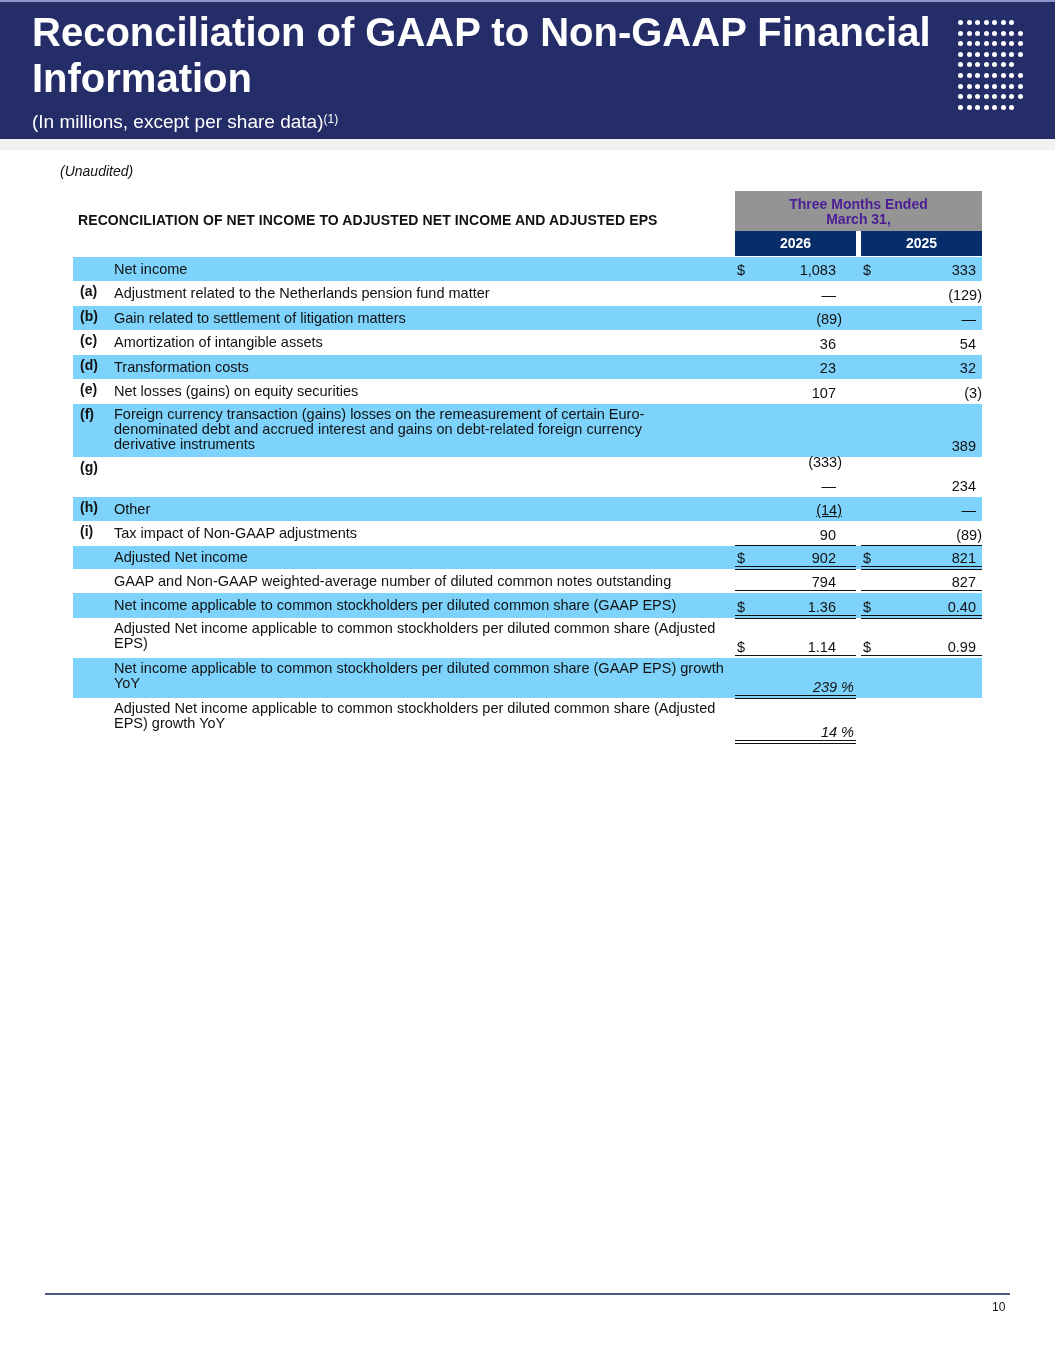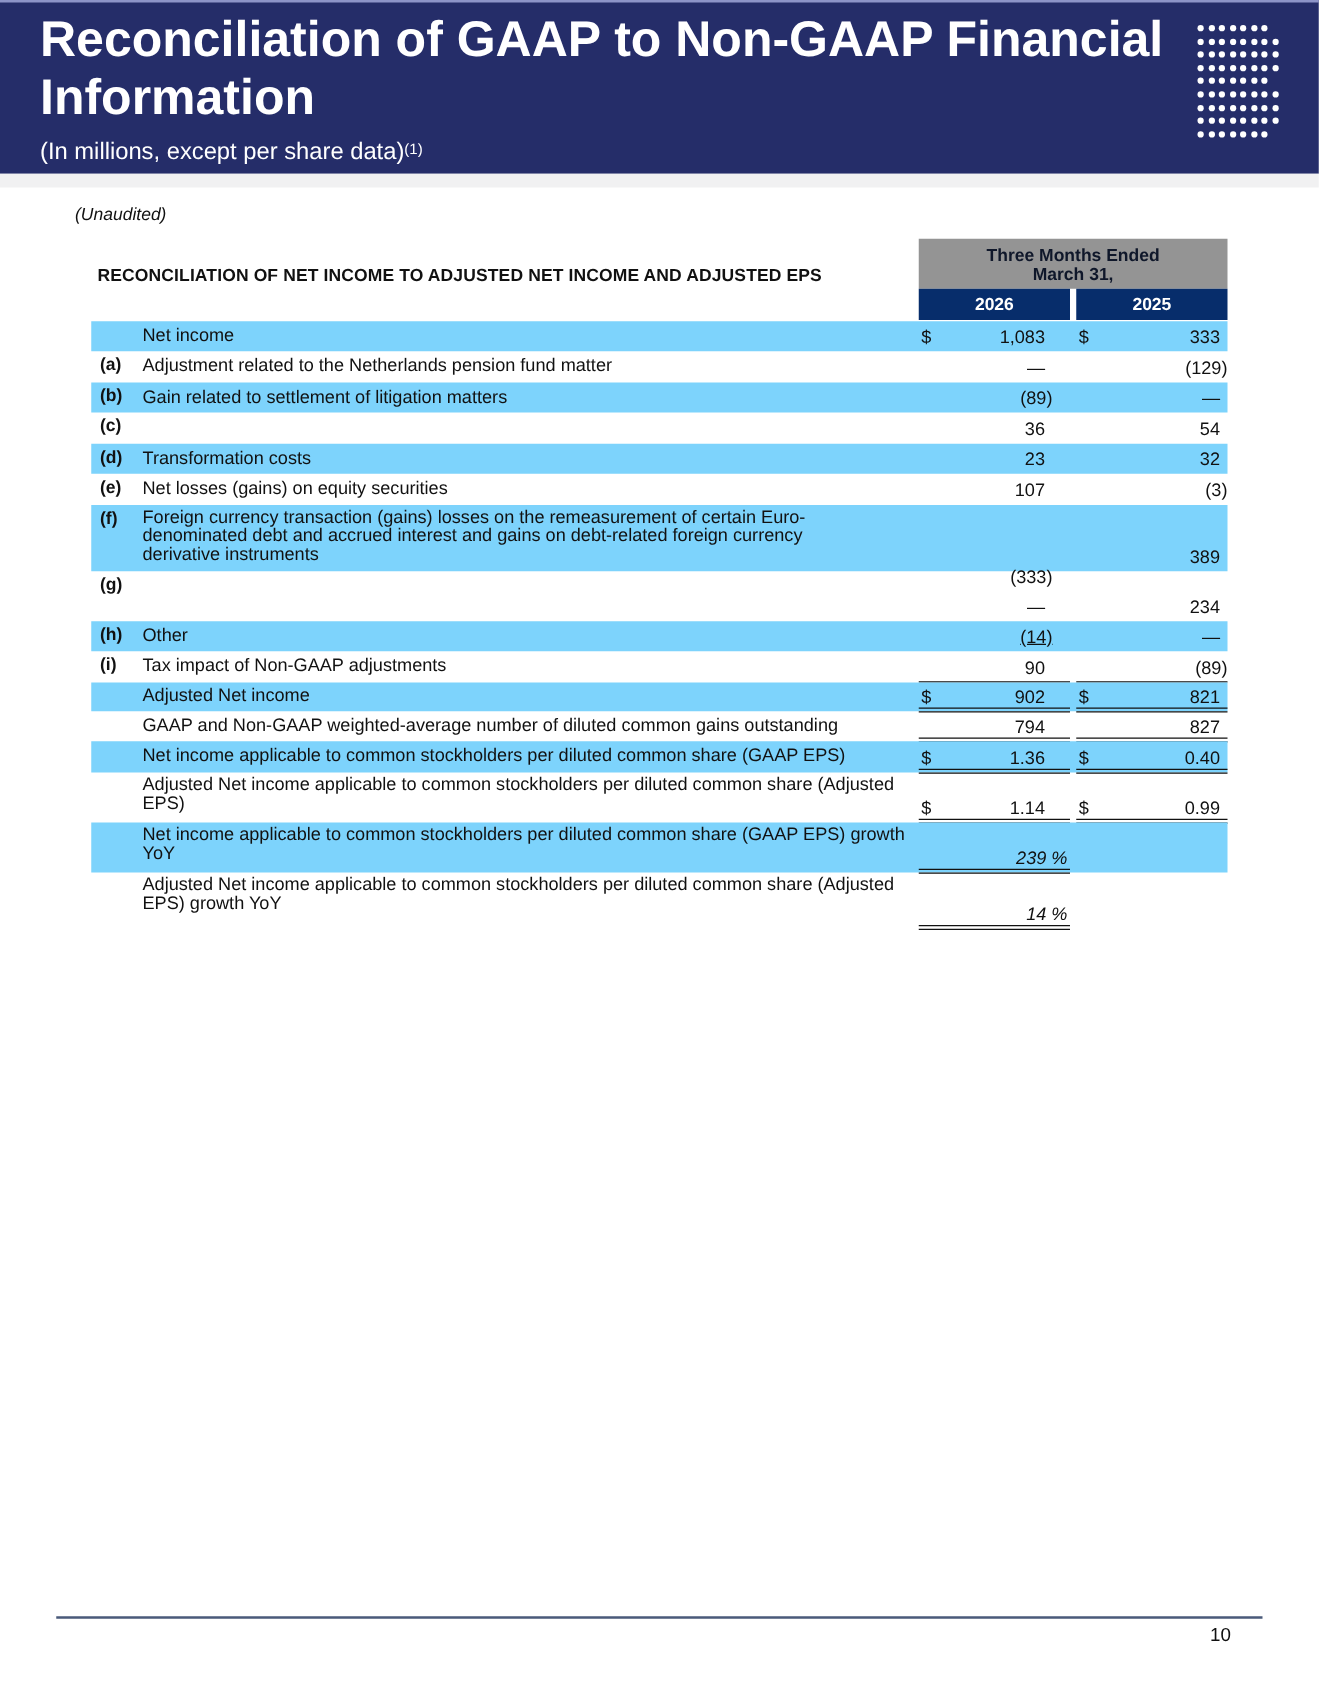--- a/index.html
+++ b/index.html
@@ -26,21 +26,21 @@
   .header-strip { position: absolute; left: 0; top: 139px; width: 1055px; height: 11px; background: #f1f1f2; }
 
   .unaudited { position: absolute; left: 37px; top: 163px; font-size: 14px; font-style: italic; margin-left: 23px; }
 
   .table-title {
     position: absolute; left: 78px; top: 212px;
     font-size: 14px; font-weight: bold; letter-spacing: 0.1px;
   }
   .col-group {
     position: absolute; left: 735px; top: 191px; width: 247px; height: 40px;
-    background: #949494; color: #0f172a; font-weight: bold; font-size: 14px;
+    background: #949494; color: #4c1d95; font-weight: bold; font-size: 14px;
     text-align: center; line-height: 15px; padding-top: 6px;
   }
   .col-year {
     position: absolute; top: 231px; height: 25px; background: #072d6b;
     color: #fff; font-weight: bold; font-size: 14px; text-align: center; line-height: 25px;
   }
   .col-2026 { left: 735px; width: 121px; }
   .col-2025 { left: 861px; width: 121px; }
 
   .rows { position: absolute; left: 73px; top: 257px; width: 909px; }
@@ -59,21 +59,21 @@
   .row .cell .val { position: absolute; right: 0; text-align: right; }
   .c26 { left: 662px; }
   .c25 { left: 788px; }
   .c26 .val { right: 20px; }
   .c25 .val { right: 0; }
 
   .uline { position: absolute; height: 0; border-top: 1.5px solid #111; width: 121px; }
   .dline { position: absolute; height: 4px; border-top: 1.5px solid #111; border-bottom: 1.5px solid #111; width: 121px; }
 
   .footer-line { position: absolute; left: 45px; top: 1293px; width: 965px; height: 2px; background: #4a5a7a; }
-  .page-number { position: absolute; left: 968px; top: 1300px; font-size: 15px; }
+  .page-number { position: absolute; left: 992px; top: 1300px; font-size: 12px; }
 </style>
 </head>
 <body>
 
 <div class="header">
   <div class="header-title">Reconciliation of GAAP to Non-GAAP Financial Information</div>
   <div class="header-subtitle"><span>(In millions, except per share data)</span><sup>(1)</sup></div>
   <div class="dots" id="dots">
       <div class="dot-row">
         <div class="dot"></div>
@@ -200,20 +200,21 @@
       <span class="desc" style="top: 4.5px;">Gain related to settlement of litigation matters</span>
       <div class="cell c26" style="top: 5px;">
         <span class="val" style="right: 14px;">(89)</span>
       </div>
       <div class="cell c25" style="top: 5px;">
         <span class="val" style="right: 6px;">—</span>
       </div>
     </div>
     <div class="row" style="height: 25px;">
       <span class="label-id" style="top: 2px;">(c)</span>
+      <span class="desc" style="top: 5px;">Amortization of intangible assets</span>
       <div class="cell c26" style="top: 6px;">
         <span class="val" style="right: 20px;">36</span>
       </div>
       <div class="cell c25" style="top: 6px;">
         <span class="val" style="right: 6px;">54</span>
       </div>
     </div>
     <div class="row shade" style="height: 24px;">
       <span class="label-id" style="top: 1.5px;">(d)</span>
       <span class="desc" style="top: 4.5px;">Transformation costs</span>
@@ -282,21 +283,21 @@
         <span class="val" style="right: 20px;">902</span>
       </div>
       <div class="cell c25" style="top: 4px;">
         <span class="dollar">$</span>
         <span class="val" style="right: 6px;">821</span>
       </div>
       <div class="dline" style="left: 662px; top: 20px;"></div>
       <div class="dline" style="left: 788px; top: 20px;"></div>
     </div>
     <div class="row" style="height: 24px;">
-      <span class="desc" style="top: 4.5px;">GAAP and Non-GAAP weighted-average number of diluted common gains outstanding</span>
+      <span class="desc" style="top: 4.5px;">GAAP and Non-GAAP weighted-average number of diluted common notes outstanding</span>
       <div class="cell c26" style="top: 5px;">
         <span class="val" style="right: 20px;">794</span>
       </div>
       <div class="cell c25" style="top: 5px;">
         <span class="val" style="right: 6px;">827</span>
       </div>
       <div class="dline" style="left: 662px; top: 21px;"></div>
       <div class="dline" style="left: 788px; top: 21px;"></div>
     </div>
     <div class="row shade" style="height: 25px;">

